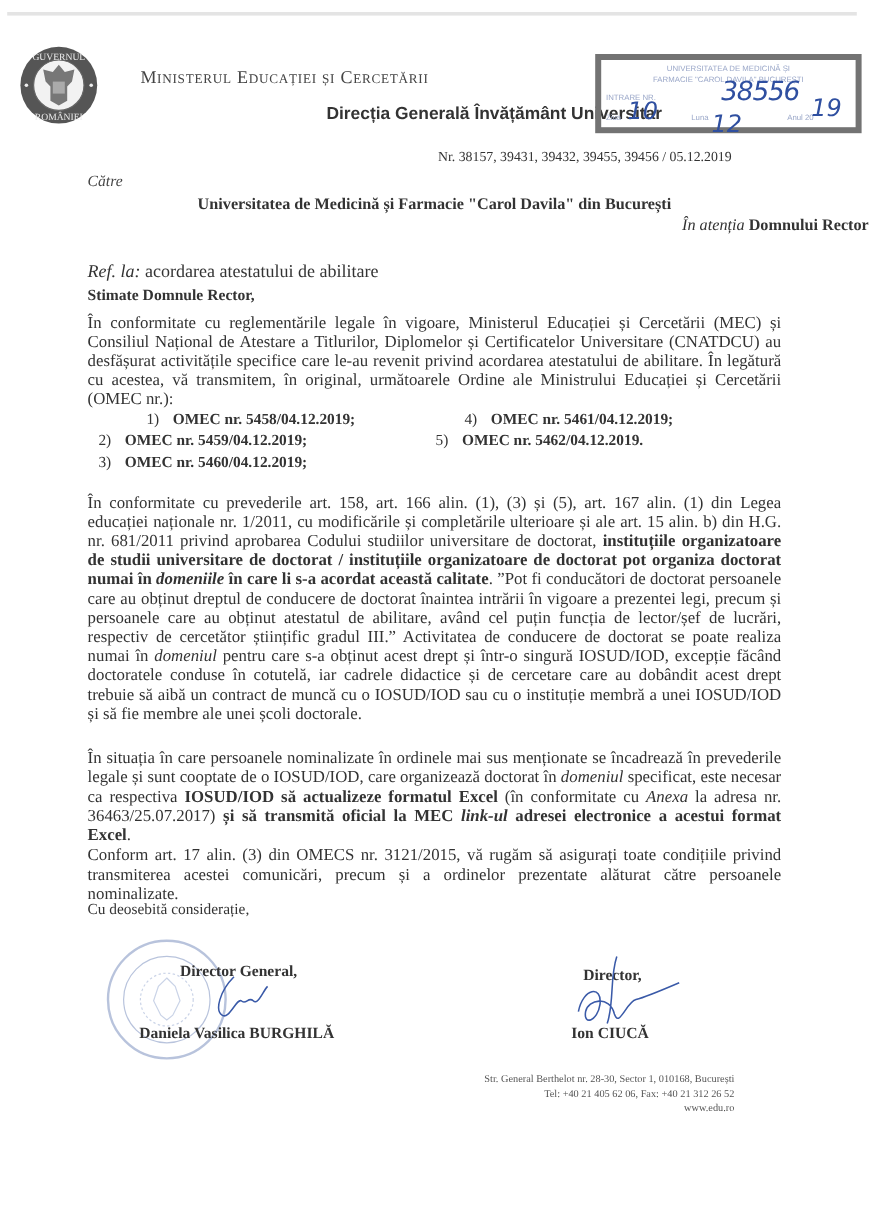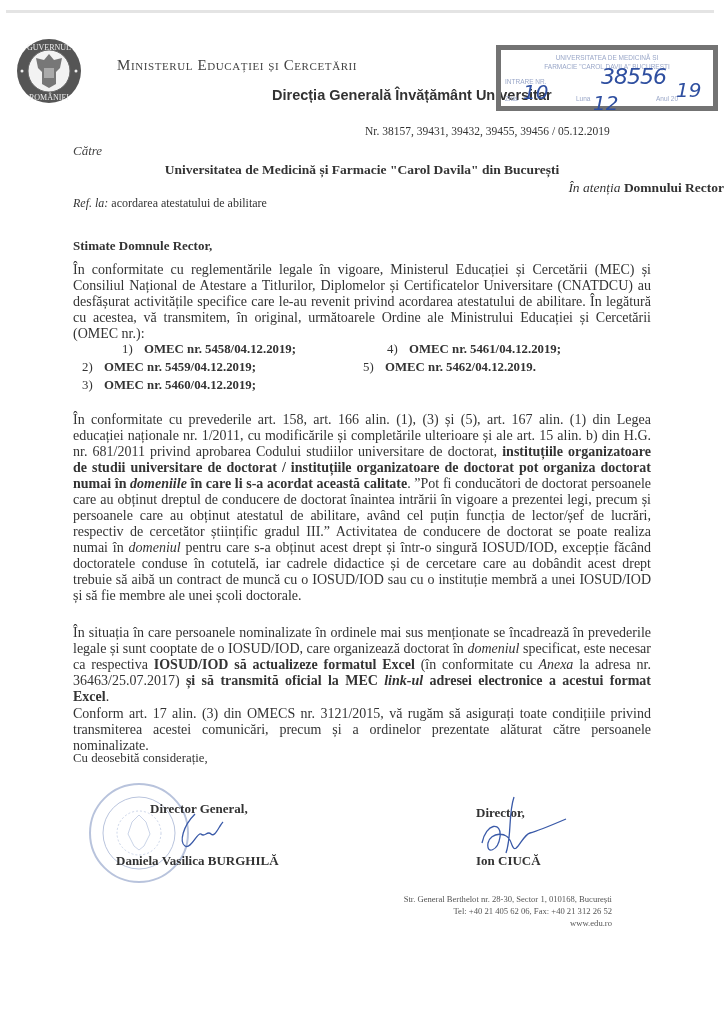--- a/index.html
+++ b/index.html
@@ -20,37 +20,37 @@
     .stamp .reg { left: 100px; top: 14px; font-size: 22px; letter-spacing: -1px; }
     .stamp .d { left: 22px; top: 30px; font-size: 20px; }
     .stamp .m { left: 92px; top: 30px; font-size: 20px; margin-top: 11px; }
     .stamp .y { left: 175px; top: 28px; font-size: 20px; }
     .ref-nr { position: absolute; left: 365px; top: 125px; font-size: 11.5px; color: #333; }
     .catre { position: absolute; left: 73px; top: 143px; font-size: 13px; font-style: italic; color: #444; }
     .addr1 { position: absolute; left: 0; right: 0; top: 162px; text-align: center; font-size: 13.5px; font-weight: bold; color: #333; }
     .addr2 { position: absolute; left: 0; right: 0; top: 180px; text-align: right; font-size: 13.5px; color: #333; padding-left: 20px; }
     .addr2 .it { font-style: italic; font-weight: normal; }
     .addr2 .b { font-weight: bold; }
-    .refla { position: absolute; left: 73px; top: 196px; font-size: 12px; color: #333; }
+    .refla { position: absolute; left: 73px; top: 219px; font-size: 15px; color: #333; }
     .refla i { font-style: italic; }
     .greet { position: absolute; left: 73px; top: 238px; font-size: 13px; font-weight: bold; color: #333; }
     .para { position: absolute; left: 73px; width: 578px; font-size: 14px; line-height: 16px; text-align: justify; color: #333; }
     .p1 { top: 262px; }
     .list { position: absolute; left: 82px; top: 342px; width: 560px; font-size: 12.8px; font-weight: bold; color: #333; }
     .list .item { position: absolute; white-space: nowrap; }
     .list .num { font-weight: normal; display: inline-block; width: 22px; }
     .p2 { top: 412px; }
     .p3 { top: 625px; }
     .p4 { top: 706px; }
     .closing { position: absolute; left: 73px; top: 751px; font-size: 12.8px; color: #333; }
     .seal { position: absolute; left: 88px; top: 782px; width: 102px; height: 102px; opacity: 0.55; }
     .sig1-title { position: absolute; left: 150px; top: 801px; font-size: 13px; font-weight: bold; color: #333; }
     .sig1-name { position: absolute; left: 116px; top: 853px; font-size: 13px; font-weight: bold; color: #333; }
     .sig1-scribble { position: absolute; left: 175px; top: 812px; width: 60px; height: 40px; }
-    .sig2-title { position: absolute; left: 476px; top: 805px; font-size: 13px; font-weight: bold; color: #333; text-align: right; }
+    .sig2-title { position: absolute; left: 486px; top: 805px; font-size: 13px; font-weight: bold; color: #333; text-align: right; }
     .sig2-name { position: absolute; left: 476px; top: 853px; font-size: 13px; font-weight: bold; color: #333; }
     .sig2-scribble { position: absolute; left: 478px; top: 795px; width: 90px; height: 65px; }
     .footer { position: absolute; right: 112px; top: 893px; text-align: right; font-size: 8.6px; line-height: 12px; color: #555; }
     b.em { font-weight: bold; }
     i.em { font-style: italic; }
   </style>
 </head>
 <body>
 
 <div class="topline"></div>

